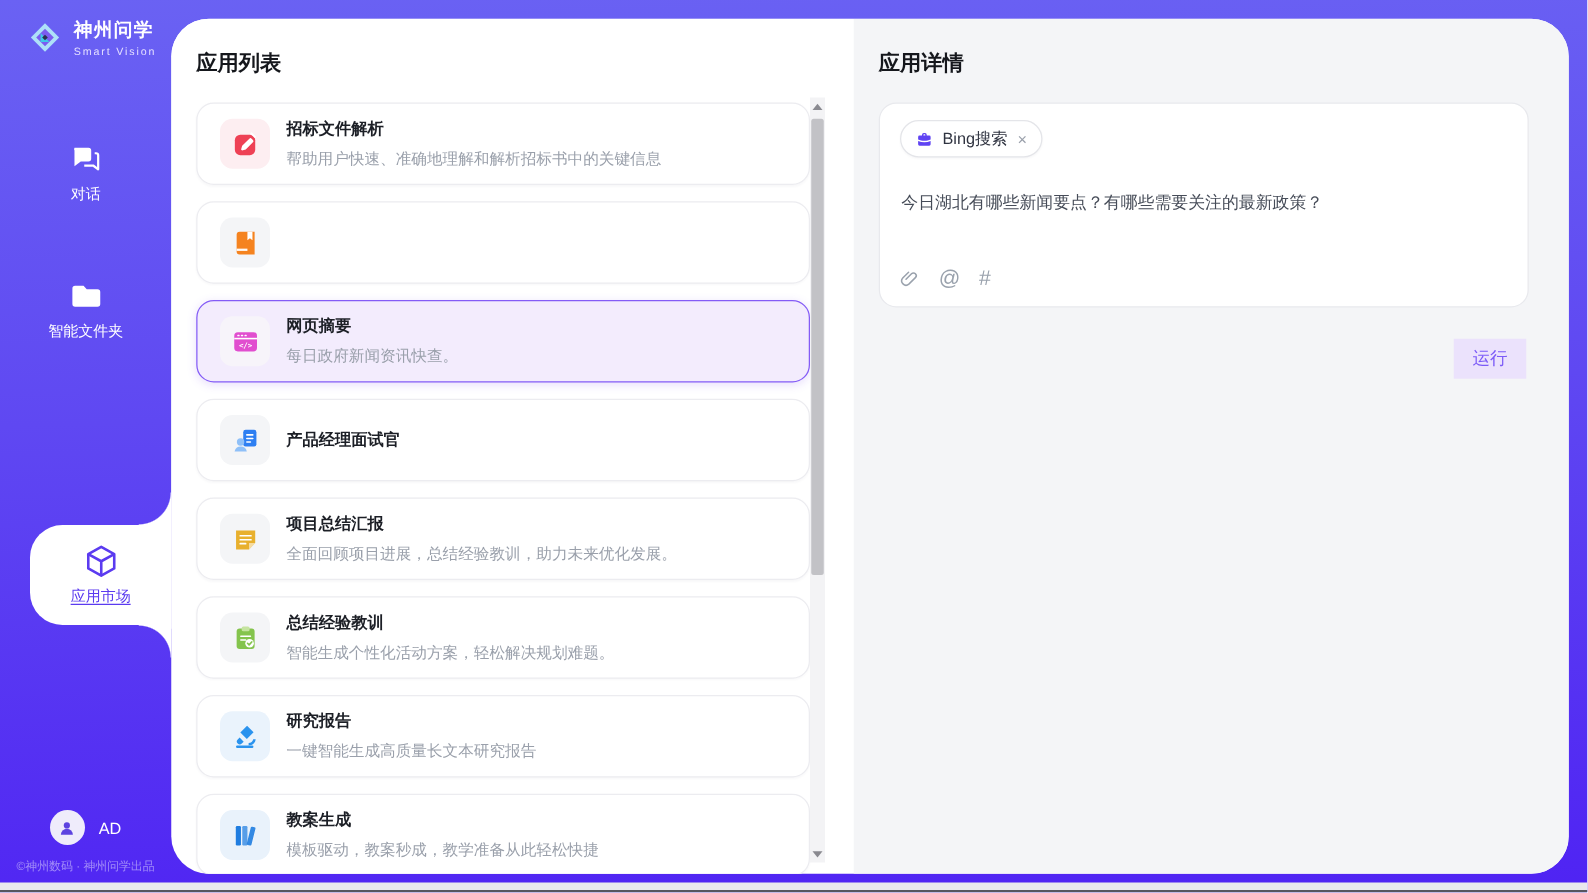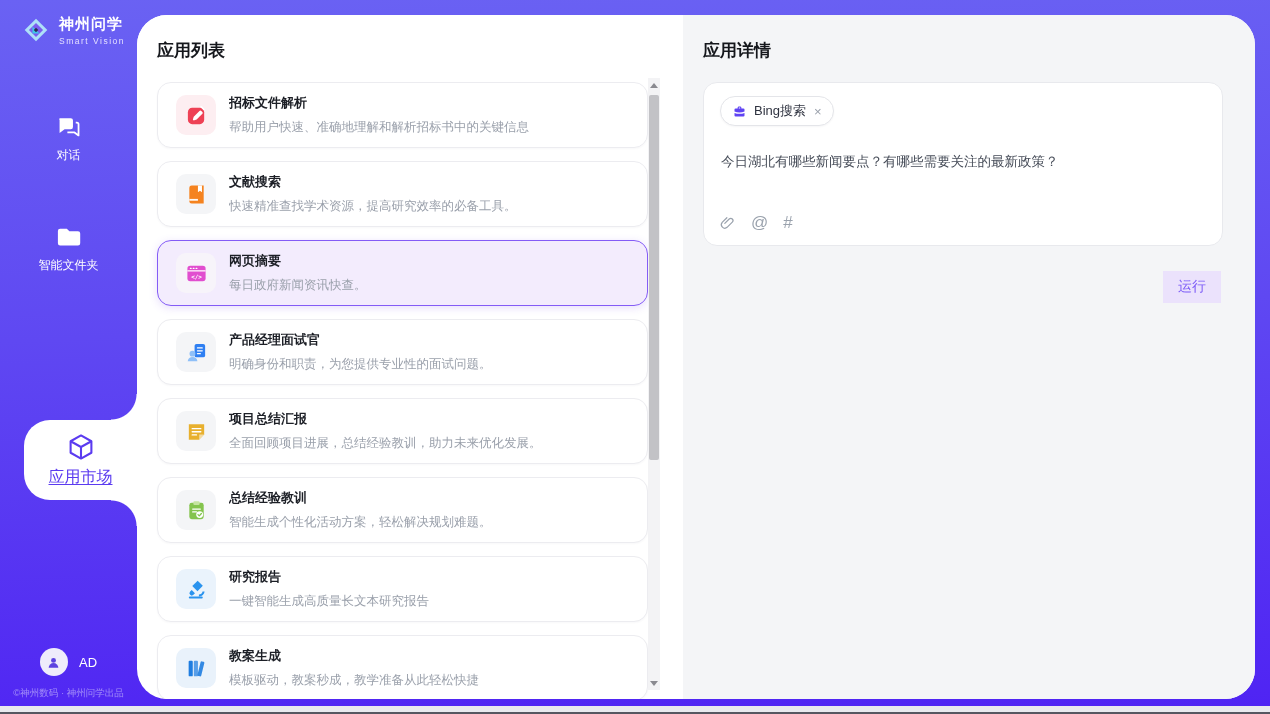--- a/index.html
+++ b/index.html
@@ -18,21 +18,21 @@
   .nav-item { position:absolute; left:0; width:137px; display:flex; flex-direction:column; align-items:center; cursor:pointer; }
   .nav-item .nlabel { margin-top:6px; color:#fff; font-size:12px; }
   .nav-item .nlabel.u { text-decoration:underline; text-underline-offset:2px; }
   .active-bubble { position:absolute; left:24px; right:0; top:420px; height:80px;
     background:#fff; border-radius:26px 0 0 26px; }
   .notch { position:absolute; left:111px; width:26px; height:26px; }
   .notch.top    { top:394px; background:radial-gradient(circle 26px at 0 0,   transparent 25px,#fff 26px); }
   .notch.bottom { top:500px; background:radial-gradient(circle 26px at 0 100%,transparent 25px,#fff 26px); }
   .active-inner { position:absolute; left:24px; right:0; top:420px; height:80px;
     display:flex; flex-direction:column; align-items:center; justify-content:center; cursor:pointer; }
-  .active-inner .nlabel { margin-top:5px; color:#5b3bf0; font-size:16px; text-decoration:underline; text-underline-offset:2px; }
+  .active-inner .nlabel { margin-top:5px; color:#5b3bf0; font-size:12px; text-decoration:underline; text-underline-offset:2px; }
   .user-row { position:absolute; left:0; top:648px; width:137px; display:flex; align-items:center; justify-content:center; gap:11px; cursor:pointer; }
   .avatar { width:28px; height:28px; border-radius:50%; background:#efecfb; display:flex; align-items:center; justify-content:center; }
   .user-name { color:#fff; font-size:13px; }
   .side-footer { position:absolute; left:0; top:687px; width:137px; text-align:center;
     color:rgba(255,255,255,.45); font-size:9.5px; }
 
   
   .content { position:absolute; left:137px; top:15px; width:1118px; height:684px;
     border-radius:30px; overflow:hidden; display:flex; background:#fff; }
 
@@ -158,24 +158,20 @@
         </div>
 
         <div class="card">
           <div class="tile" style="background: rgb(244, 245, 247); color: rgb(245, 131, 31);">
             <svg viewBox="0 0 24 24">
               <path d="M4.5 5A2.5 2.5 0 0 1 7 2.5h12.5V21.5H7A2.5 2.5 0 0 1 4.5 19z" fill="currentColor"></path>
               <path d="M13.5 2.5h4.2v7.2l-2.1-1.7-2.1 1.7z" fill="#fff"></path>
               <rect x="4.5" y="16.6" width="9" height="1.9" fill="#fff" opacity=".95"></rect>
             </svg>
           </div>
-          <div class="card-text">
-            <div class="card-title">文献搜索</div>
-            <div class="card-desc">快速精准查找学术资源，提高研究效率的必备工具。</div>
-          </div>
         </div>
 
         <div class="card selected">
           <div class="tile" style="background: rgb(247, 244, 250); color: rgb(225, 78, 207);">
             <svg viewBox="0 0 24 24">
               <rect x="2.5" y="4" width="19" height="16" rx="3" fill="currentColor"></rect>
               <rect x="2.5" y="8.6" width="19" height="1.3" fill="#fff"></rect>
               <rect x="5" y="6" width="2" height="1.4" rx=".6" fill="#fff"></rect>
               <rect x="8" y="6" width="2" height="1.4" rx=".6" fill="#fff"></rect>
               <rect x="11" y="6" width="2" height="1.4" rx=".6" fill="#fff"></rect>
@@ -194,21 +190,20 @@
               <rect x="10" y="3" width="11" height="14" rx="2" fill="currentColor"></rect>
               <g stroke="#fff" stroke-width="1.3" stroke-linecap="round">
                 <path d="M13 7.2h5M13 10.2h5M13 13.2h3"></path>
               </g>
               <circle cx="7.8" cy="13.2" r="3.1" fill="#8fc0f8"></circle>
               <path d="M2.8 21a5.2 5.2 0 0 1 10.2 0z" fill="#8fc0f8"></path>
             </svg>
           </div>
           <div class="card-text">
             <div class="card-title">产品经理面试官</div>
-            <div class="card-desc">明确身份和职责，为您提供专业性的面试问题。</div>
           </div>
         </div>
 
         <div class="card">
           <div class="tile" style="background: rgb(244, 245, 247); color: rgb(232, 176, 46);">
             <svg viewBox="0 0 24 24">
               <path d="M4 4.5h16v10.5l-5.2 5.5H4z" fill="currentColor"></path>
               <path d="M14.8 20.5v-5.5H20z" fill="#fff" opacity=".55"></path>
               <g stroke="#fff" stroke-width="1.4" stroke-linecap="round">
                 <path d="M7.5 9h9M7.5 12.3h9M7.5 15.6h4.5"></path>

